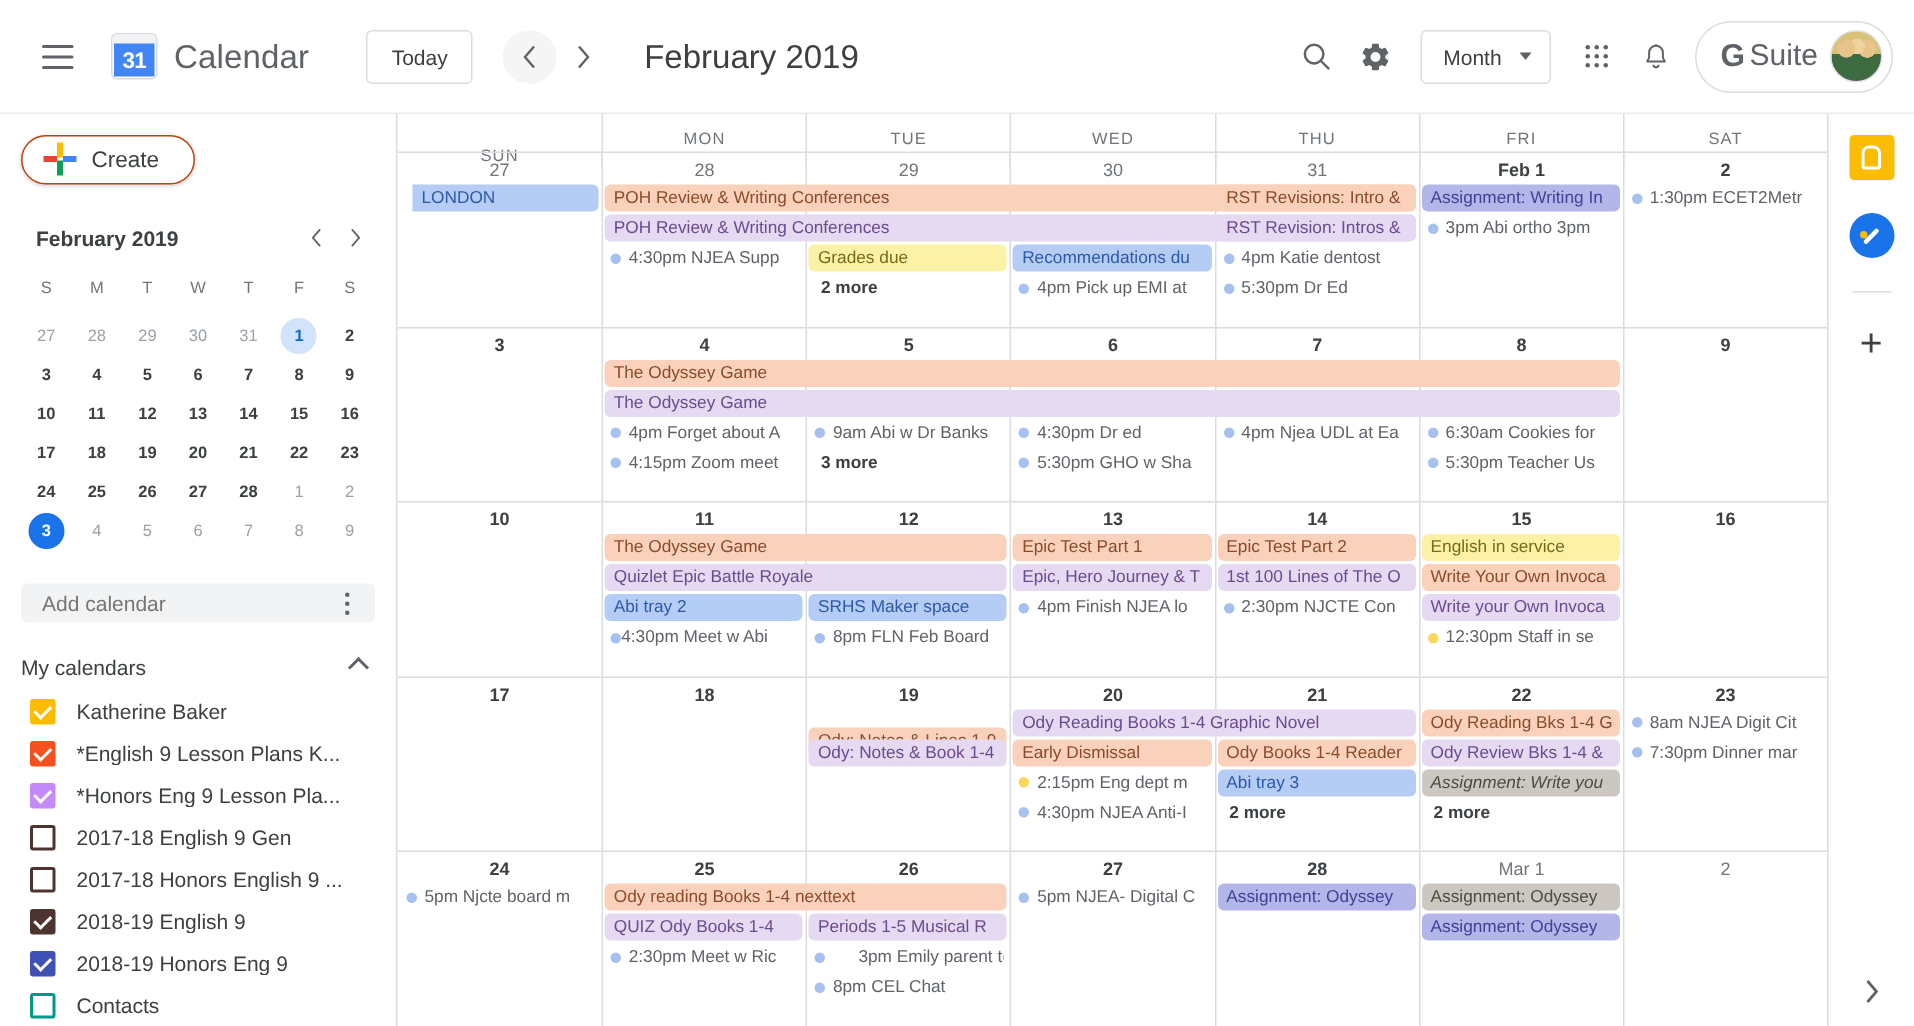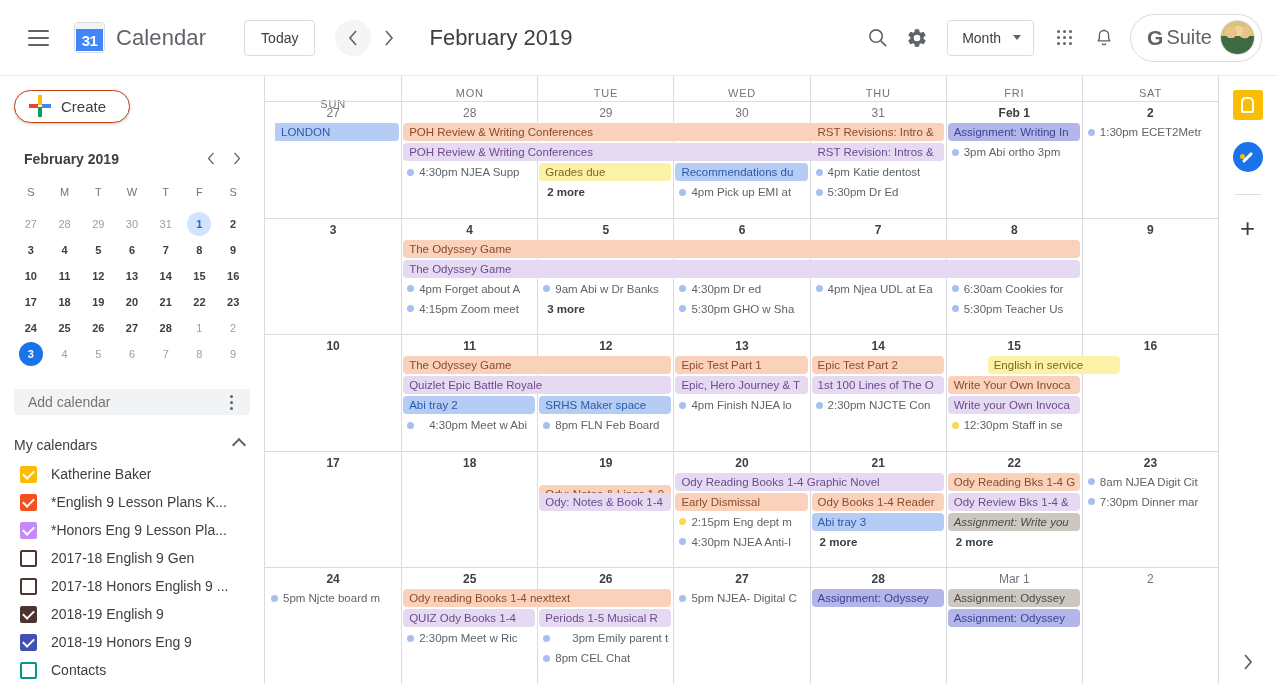--- a/index.html
+++ b/index.html
@@ -548,24 +548,24 @@
             </div>
             <div class="spanlayer">
               <div class="spanbar" style="left: calc(14.2857% + 2px); width: calc(28.5714% - 4px); top: 0px; background: rgb(250, 210, 188); color: rgb(138, 75, 42);">The Odyssey Game</div>
               <div class="spanbar" style="left: calc(14.2857% + 2px); width: calc(28.5714% - 4px); top: 20px; background: rgb(230, 218, 243); color: rgb(107, 74, 143);">Quizlet Epic Battle Royale</div>
               <div class="spanbar" style="left: calc(14.2857% + 2px); width: calc(14.2857% - 4px); top: 40px; background: rgb(181, 204, 245); color: rgb(45, 90, 168);">Abi tray 2</div>
               <div class="spanbar" style="left: calc(28.5714% + 2px); width: calc(14.2857% - 4px); top: 40px; background: rgb(181, 204, 245); color: rgb(45, 90, 168);">SRHS Maker space</div>
               <div class="spanbar" style="left: calc(42.8571% + 2px); width: calc(14.2857% - 4px); top: 0px; background: rgb(250, 210, 188); color: rgb(138, 75, 42);">Epic Test Part 1</div>
               <div class="spanbar" style="left: calc(42.8571% + 2px); width: calc(14.2857% - 4px); top: 20px; background: rgb(230, 218, 243); color: rgb(107, 74, 143);">Epic, Hero Journey &amp; T</div>
               <div class="spanbar" style="left: calc(57.1429% + 2px); width: calc(14.2857% - 4px); top: 0px; background: rgb(250, 210, 188); color: rgb(138, 75, 42);">Epic Test Part 2</div>
               <div class="spanbar" style="left: calc(57.1429% + 2px); width: calc(14.2857% - 4px); top: 20px; background: rgb(230, 218, 243); color: rgb(107, 74, 143);">1st 100 Lines of The O</div>
-              <div class="spanbar" style="left: calc(71.4286% + 2px); width: calc(14.2857% - 4px); top: 0px; background: rgb(251, 242, 168); color: rgb(122, 106, 22); margin-left: 40px;">English in service</div>
+              <div class="spanbar" style="left: calc(71.4286% + 2px); width: calc(14.2857% - 4px); top: 0px; background: rgb(251, 242, 168); color: rgb(122, 106, 22);">English in service</div>
               <div class="spanbar" style="left: calc(71.4286% + 2px); width: calc(14.2857% - 4px); top: 20px; background: rgb(250, 210, 188); color: rgb(138, 75, 42);">Write Your Own Invoca</div>
               <div class="spanbar" style="left: calc(71.4286% + 2px); width: calc(14.2857% - 4px); top: 40px; background: rgb(230, 218, 243); color: rgb(107, 74, 143);">Write your Own Invoca</div>
-              <div class="spanbar" style="display: flex; align-items: center; gap: 15px; background: transparent; color: rgb(95, 99, 104); padding: 0px 2px; left: calc(14.2857% + 4px); width: calc(14.2857% - 8px); top: 60px;">
+              <div class="spanbar" style="display: flex; align-items: center; gap: 0; background: transparent; color: rgb(95, 99, 104); padding: 0px 2px; left: calc(14.2857% + 4px); width: calc(14.2857% - 8px); top: 60px;">
                 <span class="dot" style="background: rgb(166, 192, 240);"></span>
                 <span class="tx">4:30pm  Meet w Abi</span>
               </div>
               <div class="spanbar" style="display: flex; align-items: center; gap: 5px; background: transparent; color: rgb(95, 99, 104); padding: 0px 2px; left: calc(28.5714% + 4px); width: calc(14.2857% - 8px); top: 60px;">
                 <span class="dot" style="background: rgb(166, 192, 240);"></span>
                 <span class="tx">8pm  FLN Feb Board</span>
               </div>
               <div class="spanbar" style="display: flex; align-items: center; gap: 5px; background: transparent; color: rgb(95, 99, 104); padding: 0px 2px; left: calc(42.8571% + 4px); width: calc(14.2857% - 8px); top: 40px;">
                 <span class="dot" style="background: rgb(166, 192, 240);"></span>
                 <span class="tx">4pm  Finish NJEA lo</span>

